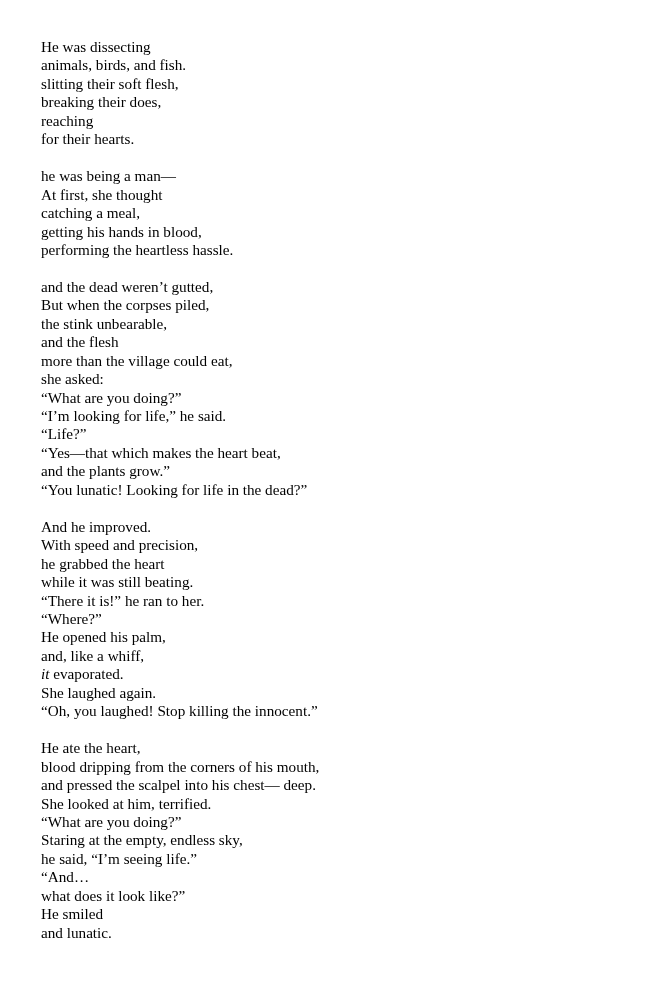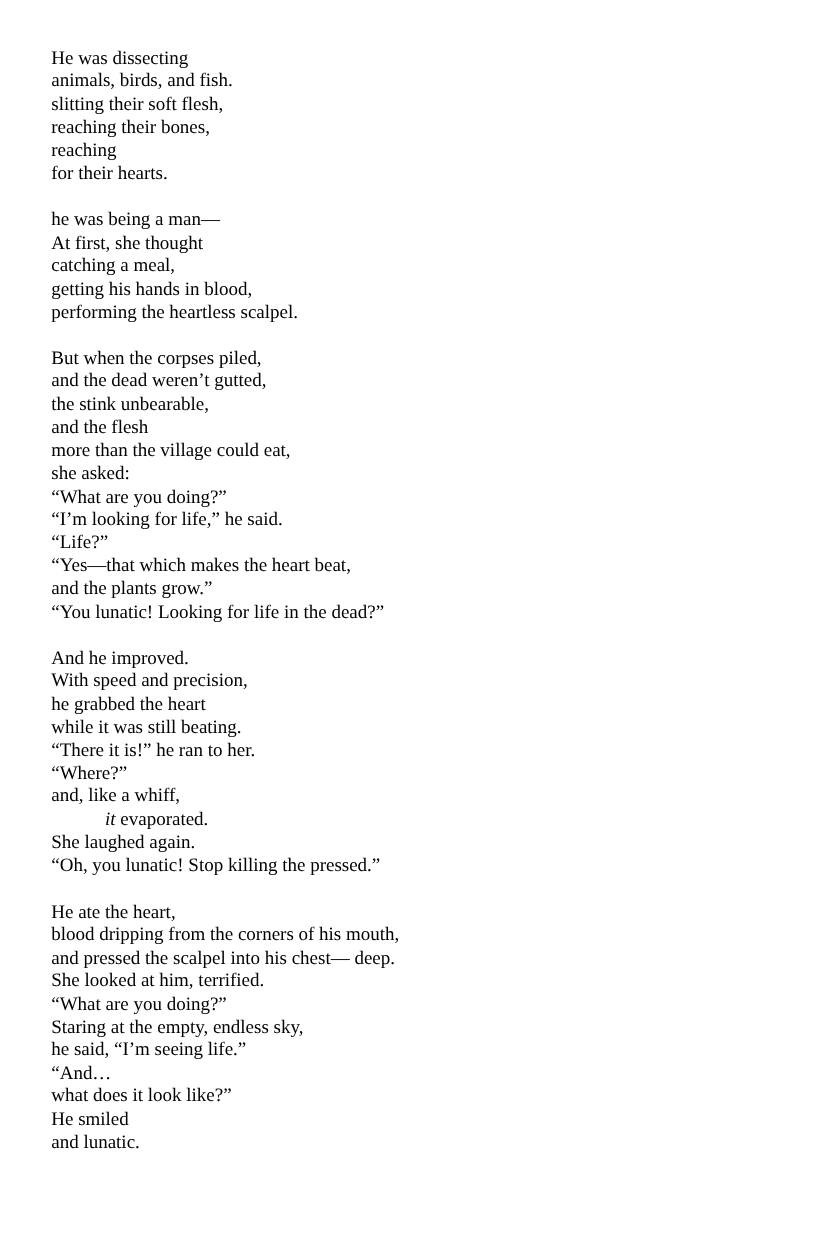--- a/index.html
+++ b/index.html
@@ -6,70 +6,71 @@
     body {
       width: 653px; height: 996px; overflow: hidden;
       font-family: "Liberation Serif", "DejaVu Serif", serif;
       font-size: 15.2px;
       line-height: 18.45px;
       color: #000000;
     }
     .poem { position: absolute; left: 41px; top: 38px; }
     .stanza { margin: 0 0 18.45px 0; }
     .line { display: block; white-space: pre; font-family: Liberation Serif, serif; }
-    em { font-style: italic; margin-left: 43px; }
+    em { font-style: italic; }
   </style>
 </head>
 <body>
 
 <div class="poem">
 
   <div class="stanza">
     <span class="line">He was dissecting</span>
     <span class="line">animals, birds, and fish.</span>
     <span class="line">slitting their soft flesh,</span>
-    <span class="line">reaching their bones,</span>
+    <span class="line">breaking their does,</span>
     <span class="line">reaching</span>
     <span class="line">for their hearts.</span>
   </div>
 
   <div class="stanza">
     <span class="line">he was being a man—</span>
     <span class="line">At first, she thought</span>
     <span class="line">catching a meal,</span>
     <span class="line">getting his hands in blood,</span>
-    <span class="line">performing the heartless scalpel.</span>
+    <span class="line">performing the heartless hassle.</span>
   </div>
 
   <div class="stanza">
+    <span class="line">and the dead weren’t gutted,</span>
     <span class="line">But when the corpses piled,</span>
-    <span class="line">and the dead weren’t gutted,</span>
     <span class="line">the stink unbearable,</span>
     <span class="line">and the flesh</span>
     <span class="line">more than the village could eat,</span>
     <span class="line">she asked:</span>
     <span class="line">“What are you doing?”</span>
     <span class="line">“I’m looking for life,” he said.</span>
     <span class="line">“Life?”</span>
     <span class="line">“Yes—that which makes the heart beat,</span>
     <span class="line">and the plants grow.”</span>
     <span class="line">“You lunatic! Looking for life in the dead?”</span>
   </div>
 
   <div class="stanza">
     <span class="line">And he improved.</span>
     <span class="line">With speed and precision,</span>
     <span class="line">he grabbed the heart</span>
     <span class="line">while it was still beating.</span>
     <span class="line">“There it is!” he ran to her.</span>
     <span class="line">“Where?”</span>
+    <span class="line">He opened his palm,</span>
     <span class="line">and, like a whiff,</span>
     <span class="line"><em>it</em> <span>evaporated.</span></span>
     <span class="line">She laughed again.</span>
-    <span class="line">“Oh, you lunatic! Stop killing the pressed.”</span>
+    <span class="line">“Oh, you laughed! Stop killing the innocent.”</span>
   </div>
 
   <div class="stanza">
     <span class="line">He ate the heart,</span>
     <span class="line">blood dripping from the corners of his mouth,</span>
     <span class="line">and pressed the scalpel into his chest— deep.</span>
     <span class="line">She looked at him, terrified.</span>
     <span class="line">“What are you doing?”</span>
     <span class="line">Staring at the empty, endless sky,</span>
     <span class="line">he said, “I’m seeing life.”</span>

